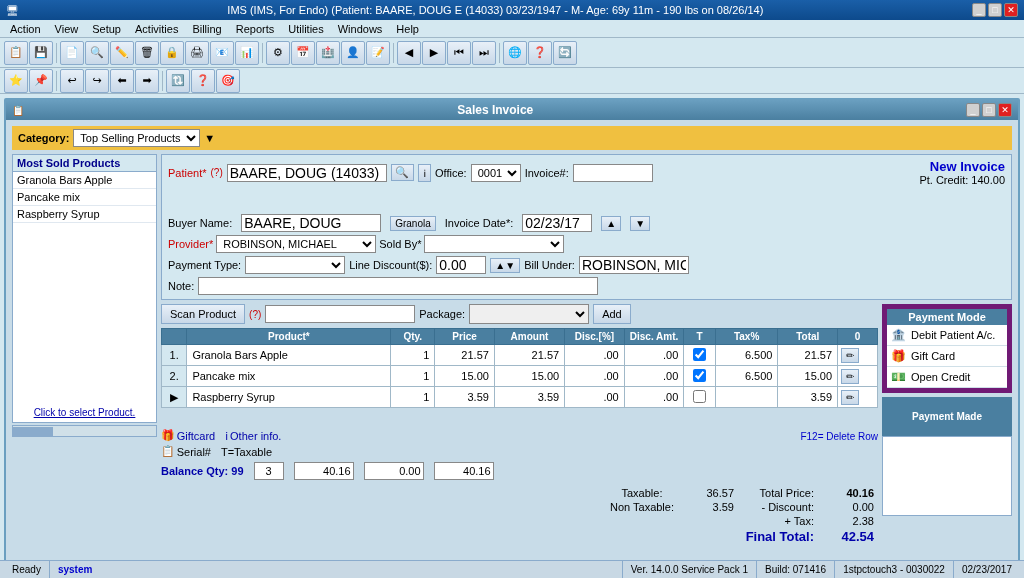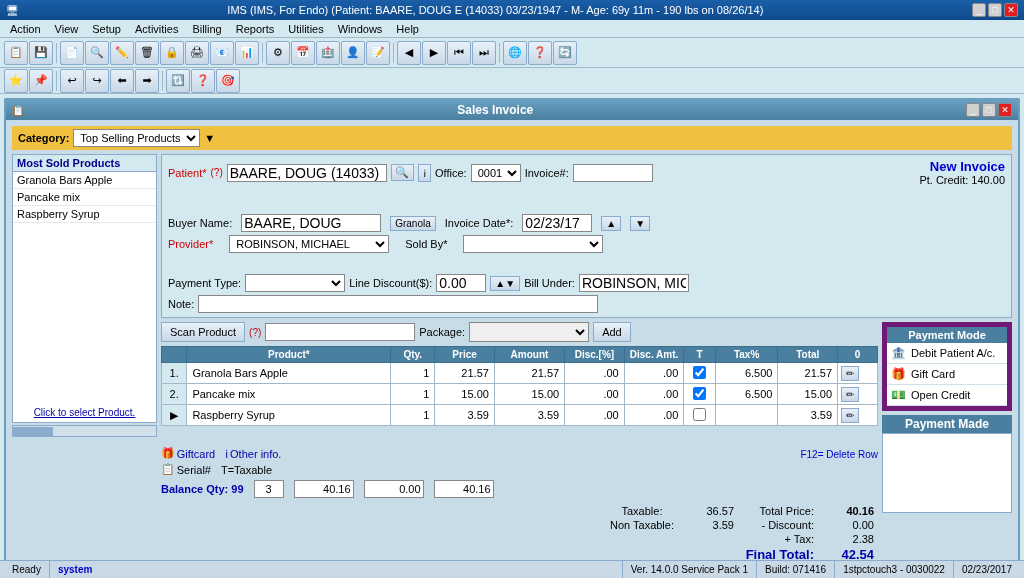--- a/index.html
+++ b/index.html
@@ -71,21 +71,21 @@
     .invoice-table td input { width: 100%; border: none; background: transparent; font-size: 11px; }
     .row-num { background: #d4e8f0 !important; text-align: center; width: 14px; }
 
     
     .payment-mode { border: 5px solid #701a75; }
     .payment-mode-header { background: #4a7fa0; color: white; text-align: center; padding: 2px; font-size: 11px; font-weight: bold; }
     .payment-mode-item { display: flex; align-items: center; padding: 2px 4px; border-bottom: 1px solid #d0e0e8; font-size: 11px; gap: 4px; cursor: pointer; background: white; }
     .payment-icon { width: 16px; height: 16px; display: flex; align-items: center; justify-content: center; font-size: 12px; }
 
     
-    .payment-made-header { background: #4a7fa0; color: white; text-align: center; padding: 2px; font-size: 12px; font-weight: bold; margin-top: 4px; }
+    .payment-made-header { background: #4a7fa0; color: white; text-align: center; padding: 14px; font-size: 10px; font-weight: bold; margin-top: 4px; }
     .payment-made-body { background: white; border: 1px solid #8aabcc; height: 80px; }
     .balance-qty { color: #0000aa; font-weight: bold; }
 
     
     .status-bar { background: #c8d8e4; border-top: 1px solid #8aabcc; display: flex; align-items: center; height: 18px; padding: 0 4px; font-size: 10px; position: fixed; bottom: 0; left: 0; width: 1024px; }
     .status-section { padding: 0 8px; border-right: 1px solid #8aabcc; height: 100%; display: flex; align-items: center; }
 
     
     .scroll-area { background: #d0e0e8; height: 12px; border: 1px solid #8aabcc; margin-top: 2px; position: relative; }
     .scroll-thumb { background: #8aabcc; width: 40px; height: 10px; position: absolute; left: 0; top: 1px; }
@@ -235,21 +235,21 @@
           <div style="display:flex; align-items:center; gap:9px; margin-bottom:3px;margin-top:28px;">
             <span class="form-label">Buyer Name:</span>
             <input type="text" class="form-input" style="width: 140px;" value="BAARE, DOUG">
             <button class="btn-small">Granola</button>
             <span class="form-label">Invoice Date*:</span>
             <input type="text" class="form-input" style="width: 70px;" value="02/23/17">
             <button class="btn-small">▲</button>
             <button class="btn-small">▼</button>
           </div>
 
-          <div style="display:flex; align-items:center; gap:16px; margin-bottom:21px;">
+          <div style="display:flex; align-items:center; gap:3px; margin-bottom:3px;">
             <span class="form-label required">Provider*</span>
             <select class="form-input" style="width:160px;">
               <option>ROBINSON, MICHAEL</option>
             </select>
             <span class="form-label">Sold By*</span>
             <select class="form-input" style="width:140px;">
               <option></option>
             </select>
           </div>
 

